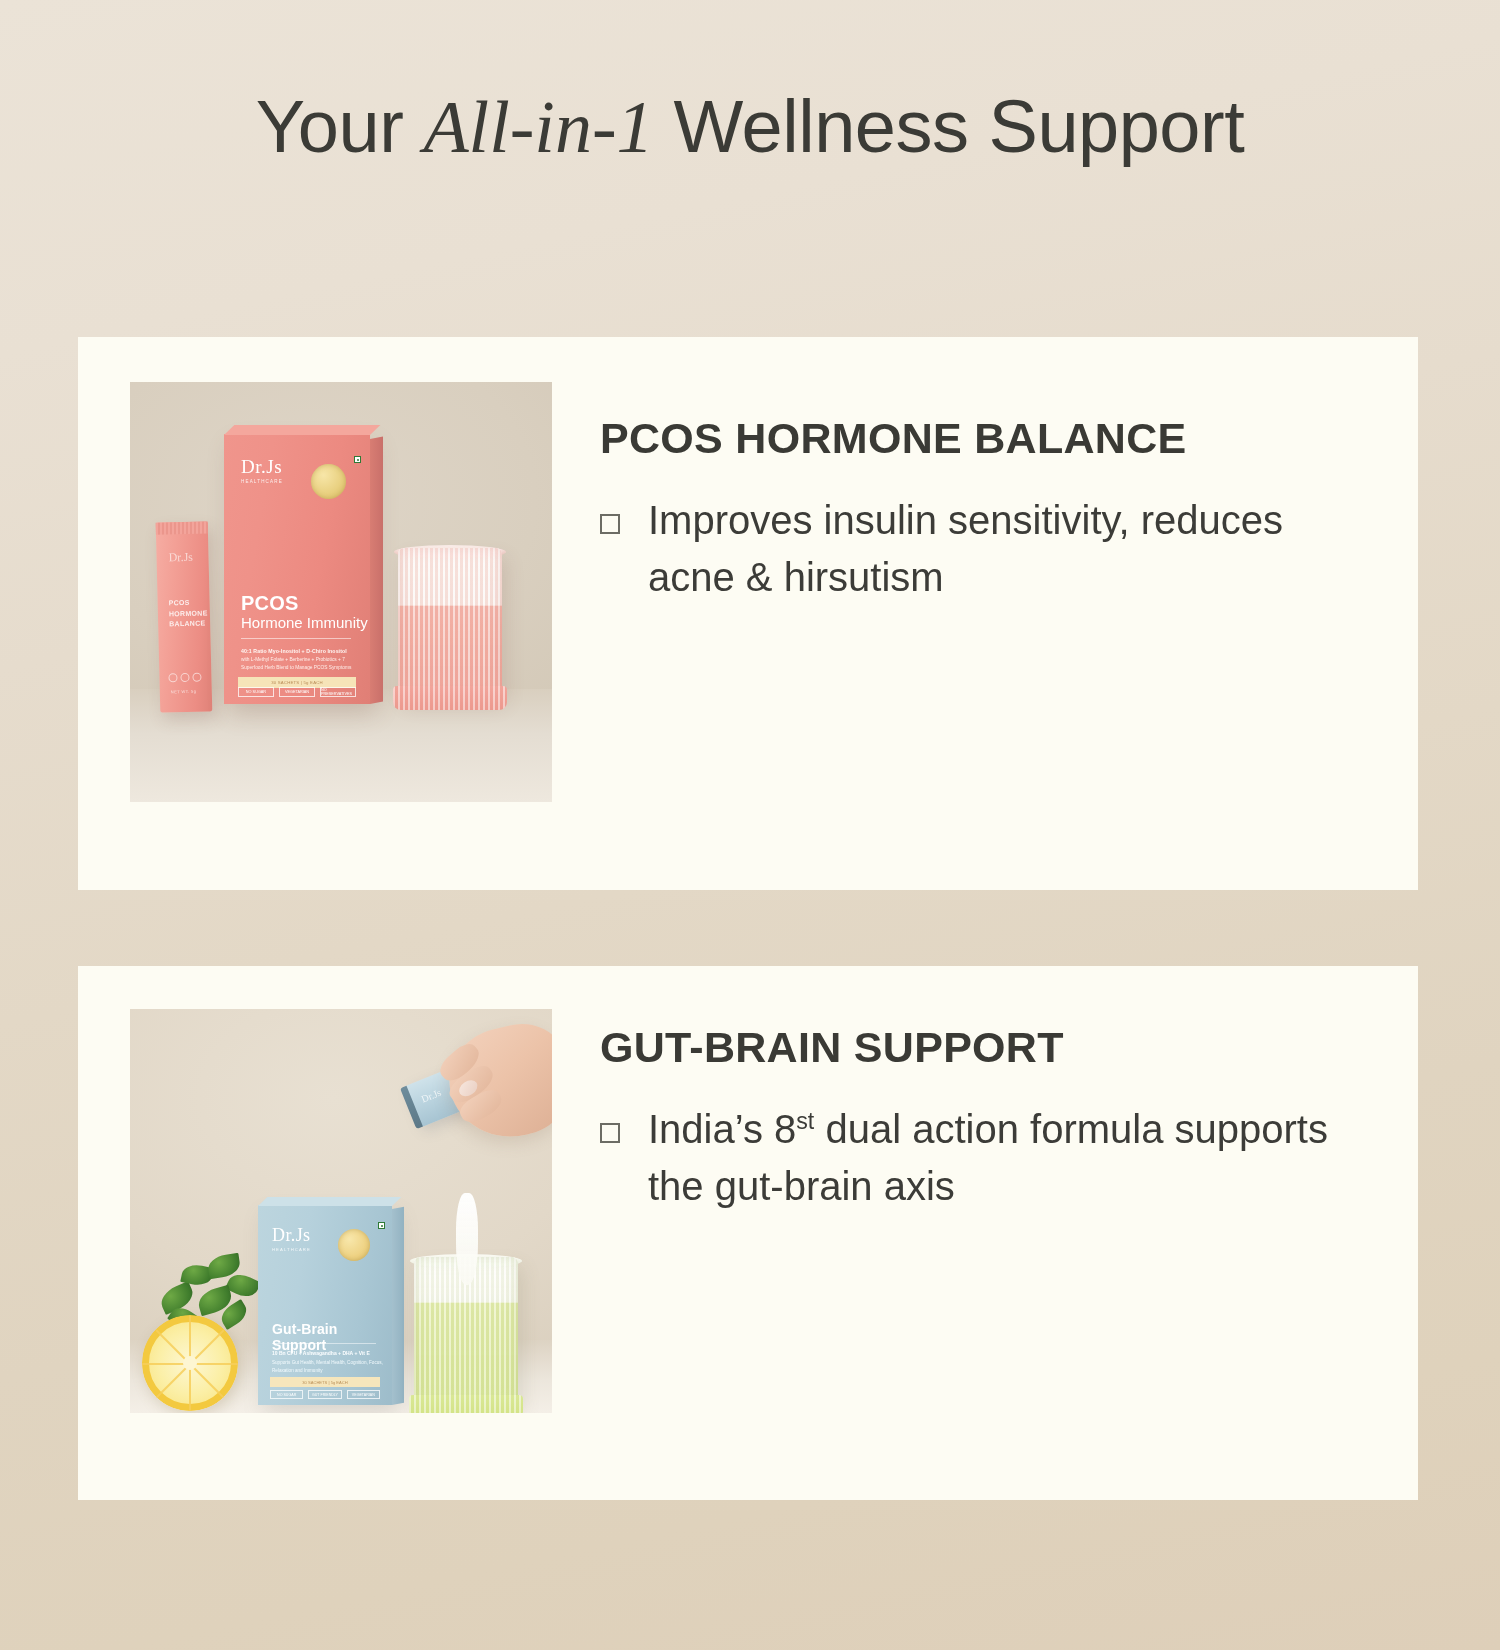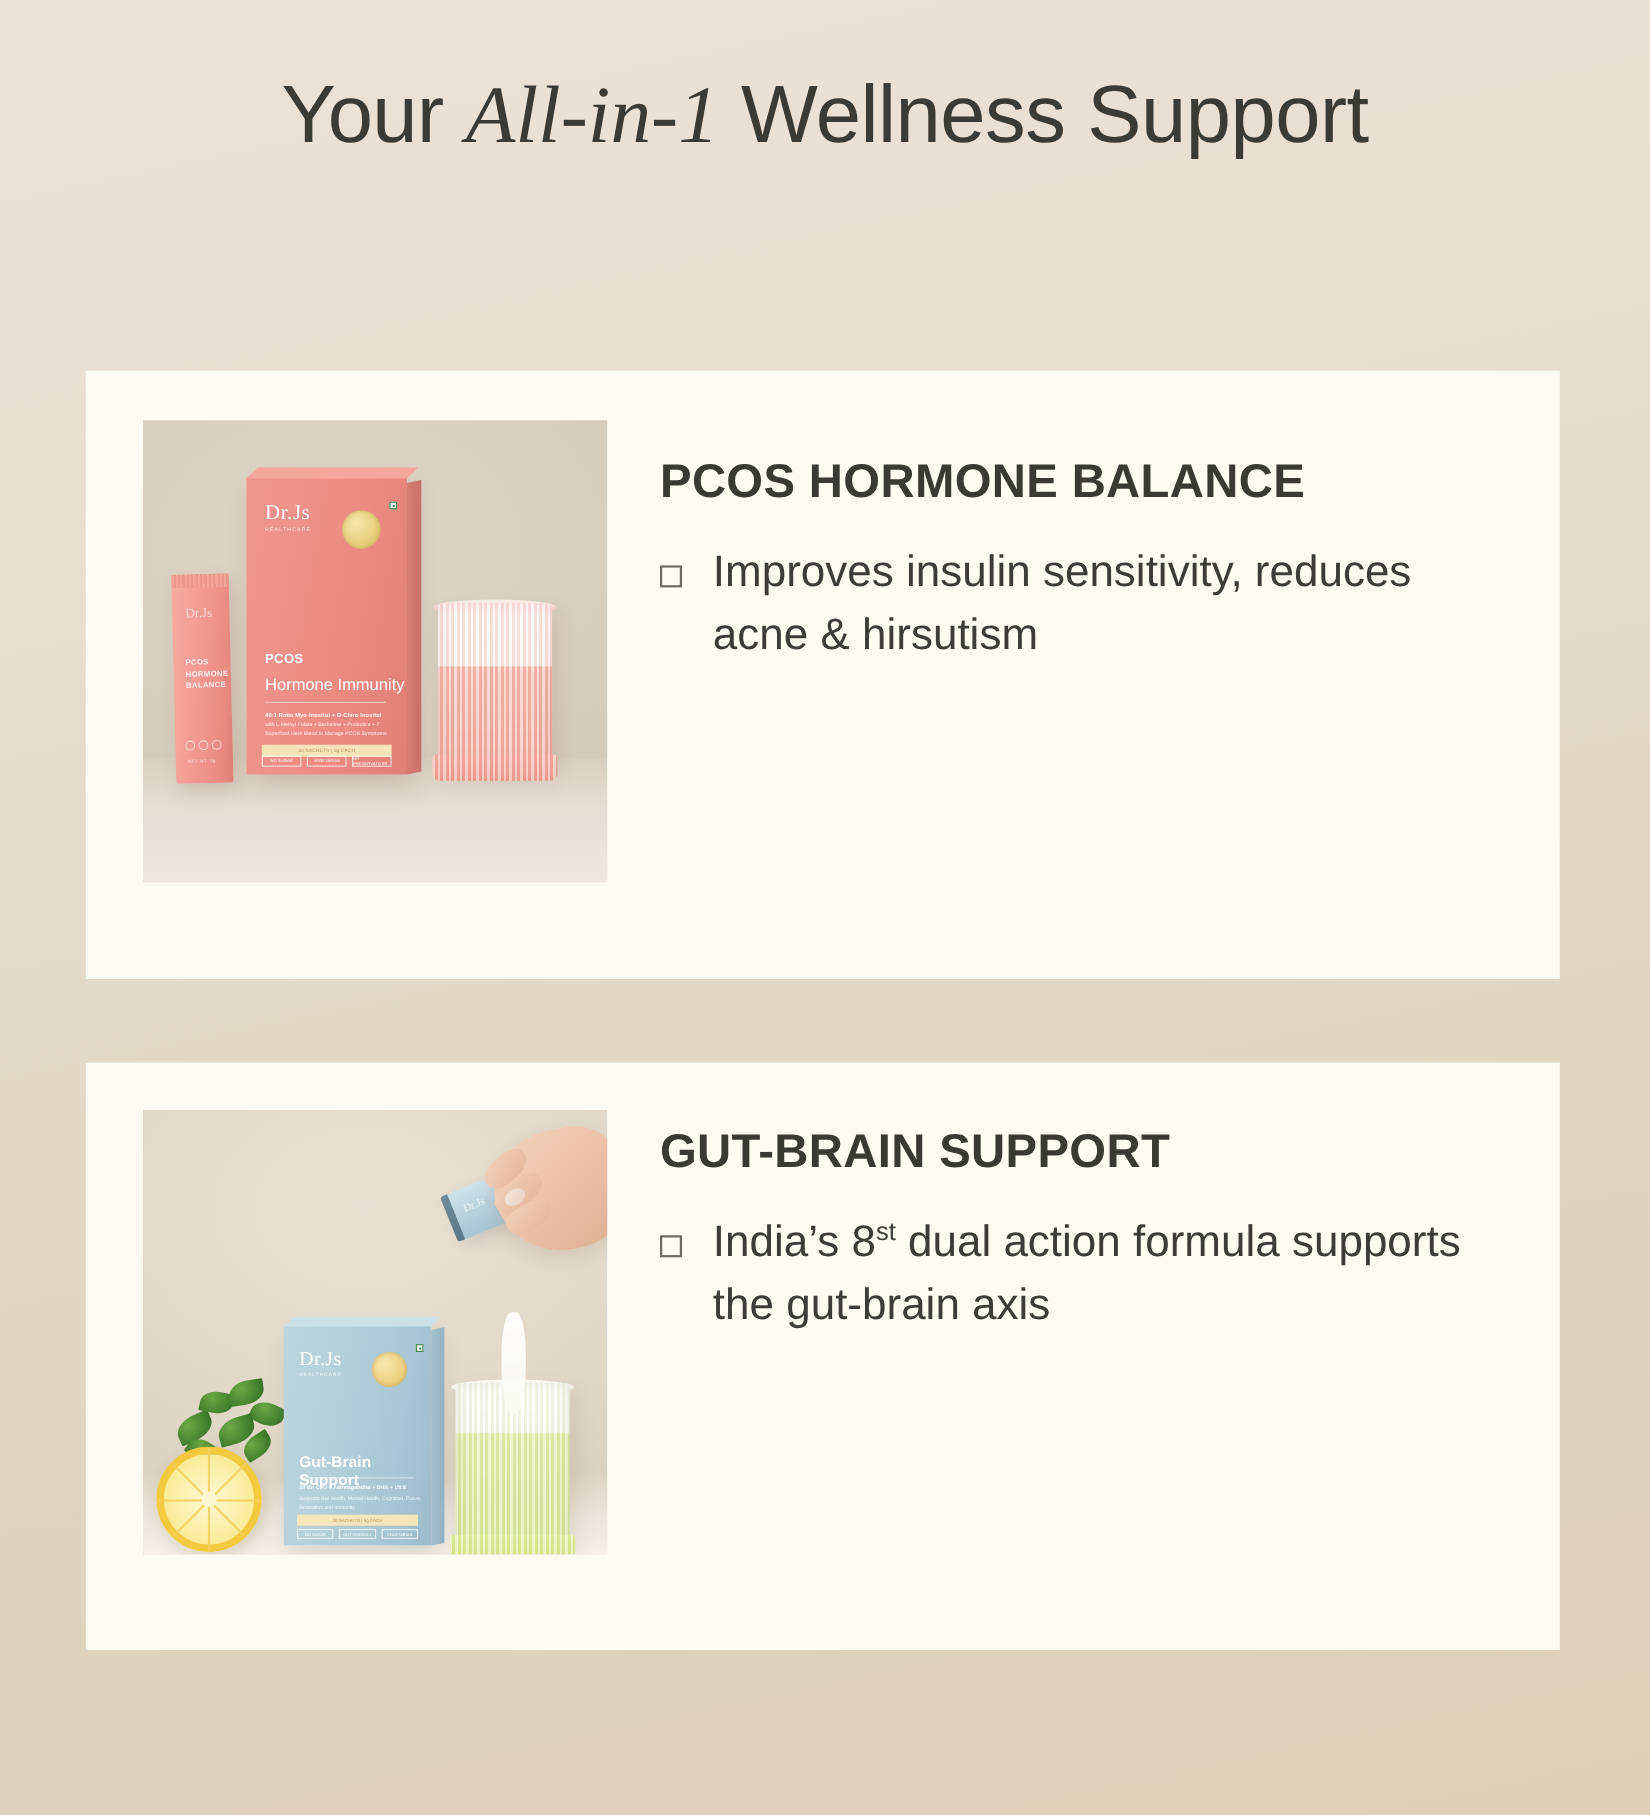--- a/index.html
+++ b/index.html
@@ -19,21 +19,21 @@
         #e0d4c0 70%,
         #dfd2bc 85%,
         #decfb9 100%);
     position: relative;
     overflow: hidden;
   }
 
   
   .page-title {
     text-align: center;
-    padding-top: 65px;
+    padding-top: 88px;
     font-size: 74px;
     line-height: 1.05;
     letter-spacing: -0.5px;
     color: #3b3b36;
     font-weight: 400;
     white-space: nowrap;
   }
   .page-title .ital {
     font-family: "Liberation Serif", serif;
     font-style: italic;
@@ -160,21 +160,21 @@
     position: absolute; right: 9px; top: 22px;
     width: 7px; height: 7px; background: #fff;
     border: 1px solid #2f7a36;
   }
   .s1-veg::after {
     content:""; position:absolute; left:1.5px; top:1.5px;
     width:2px; height:2px; border-radius:50%; background:#2f7a36;
   }
   .s1-t1 {
     position: absolute; left: 17px; top: 158px;
-    font-size: 12px; font-weight: 600; color: #fff; letter-spacing: .2px;
+    font-size: 20px; font-weight: 600; color: #fff; letter-spacing: .2px;
   }
   .s1-t2 {
     position: absolute; left: 17px; top: 180px;
     font-size: 15px; font-weight: 400; color: #fff;
   }
   .s1-rule {
     position: absolute; left: 17px; top: 204px;
     width: 110px; height: 1px; background: rgba(255,255,255,.55);
   }
   .s1-t3 {

